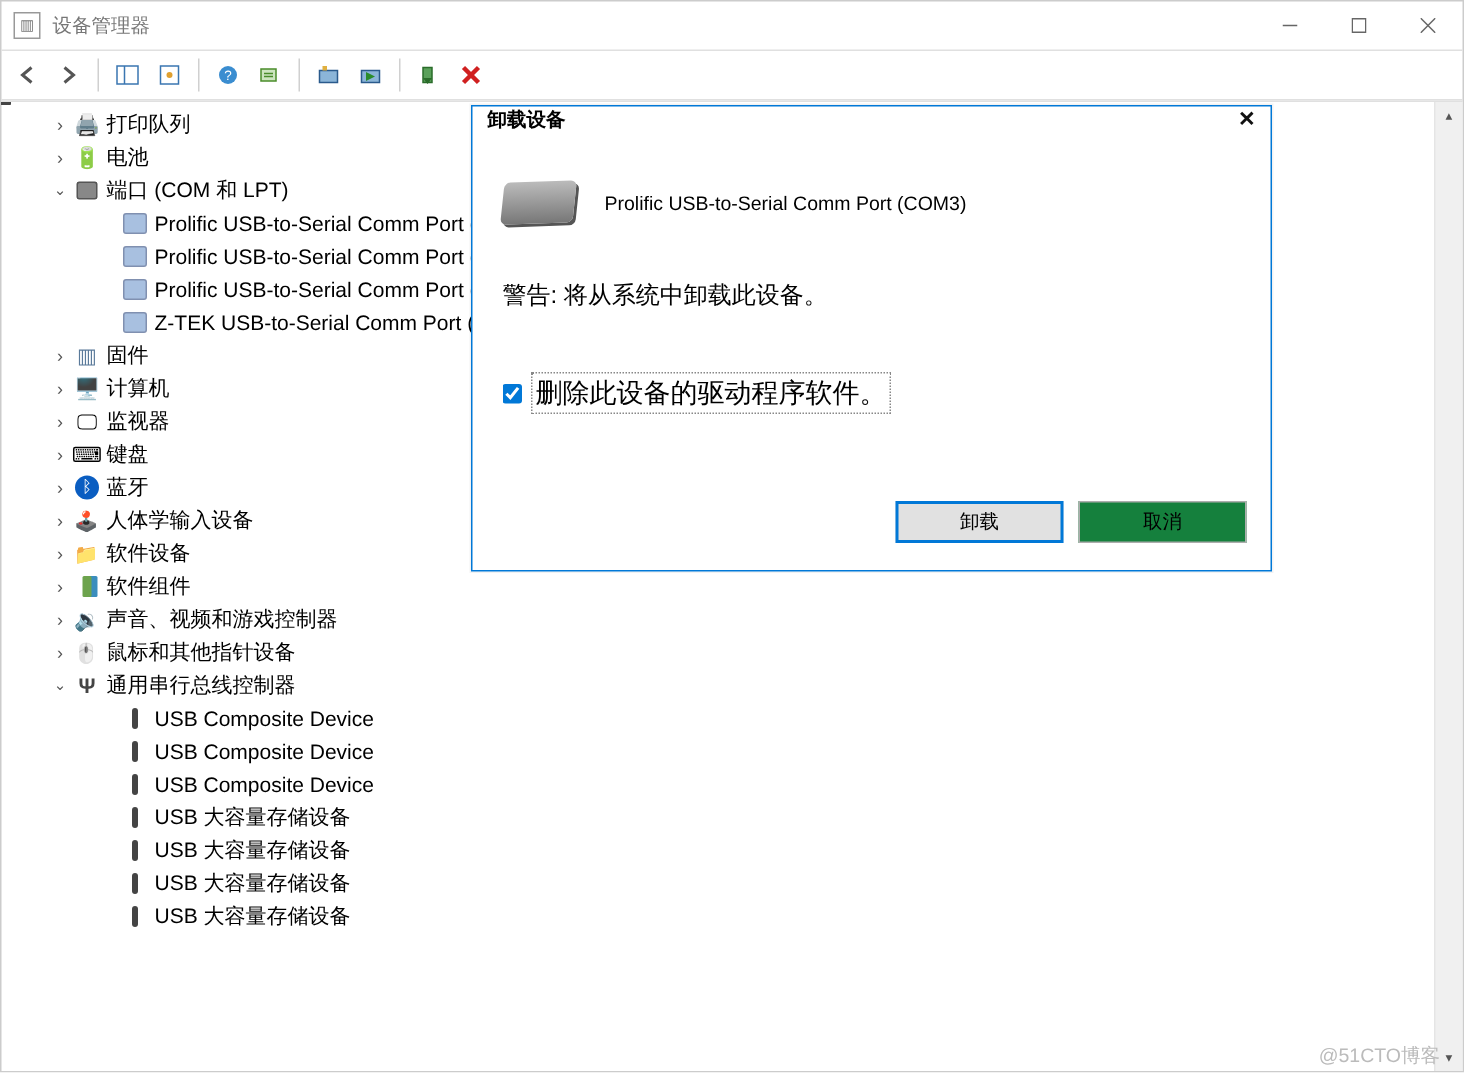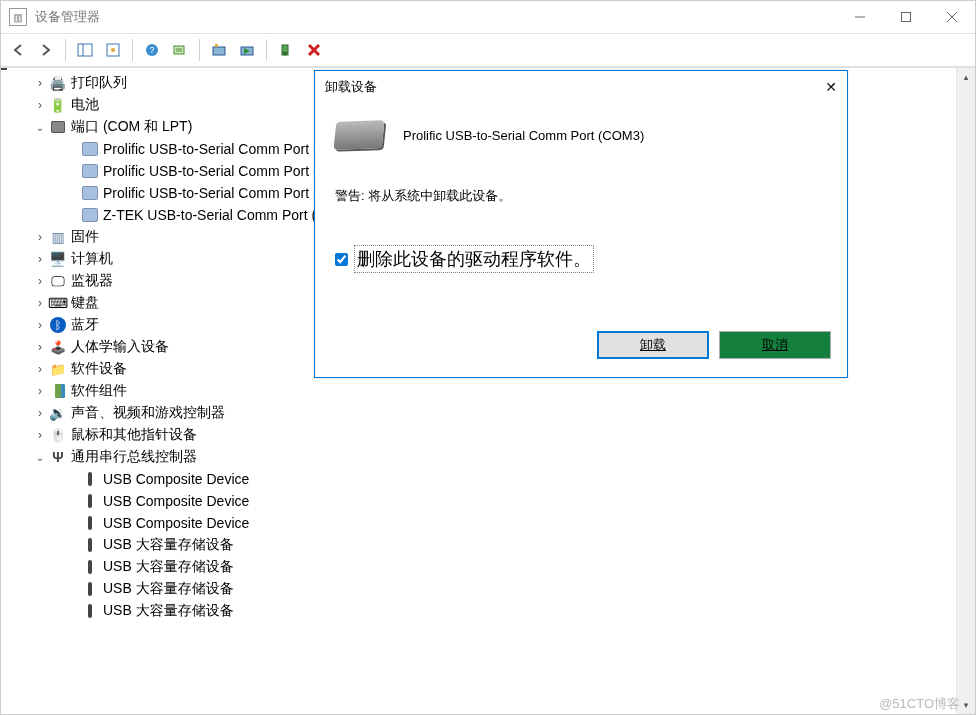--- a/index.html
+++ b/index.html
@@ -183,23 +183,24 @@
     top: 70px;
     width: 532px;
     border: 1px solid #0178d7;
     background: #fff;
     box-shadow: 0 0 0 1px rgba(0,0,0,0.05);
     z-index: 10;
   }
   .dialog .dlg-title {
     height: 32px;
     display: flex;
-    align-items: center;
+    align-items: flex-start;
     padding: 0 10px;
     font-size: 13px;
+    font-weight: bold;
   }
   .dialog .dlg-title .close {
     margin-left: auto;
     font-size: 14px;
     font-family: Arial, sans-serif;
     color:#111;
   }
   .dialog .dlg-body {
     padding: 0 20px;
   }
@@ -212,21 +213,21 @@
     width: 48px;
     height: 28px;
     background: linear-gradient(#bbb,#777);
     border-radius: 4px;
     transform: skewX(-8deg) rotate(-2deg);
     margin-right: 20px;
     box-shadow: 2px 2px 0 #555;
   }
   .dlg-dev .dev-label { font-size: 13px; }
   .dlg-warning {
-    font-size: 13px;
+    font-size: 16px;
     margin: 20px 0 40px 0;
   }
   .dlg-check {
     display: flex;
     align-items: center;
     margin-bottom: 48px;
   }
   .dlg-check input {
     margin: 0 6px 0 0;
     accent-color:#0178d7;
@@ -234,21 +235,20 @@
   .dlg-check label {
     font-size: 18px;
     border: 1px dotted #888;
     padding: 1px 2px;
   }
   .dlg-btns {
     display: flex;
     justify-content: flex-end;
     padding: 10px 16px 18px 16px;
     gap: 10px;
-    text-decoration: underline;
   }
   .dlg-btns button {
     width: 112px;
     height: 28px;
     background: #15803d;
     border: 1px solid #adadad;
     font-size: 13px;
     font-family: inherit;
   }
   .dlg-btns button.primary {

